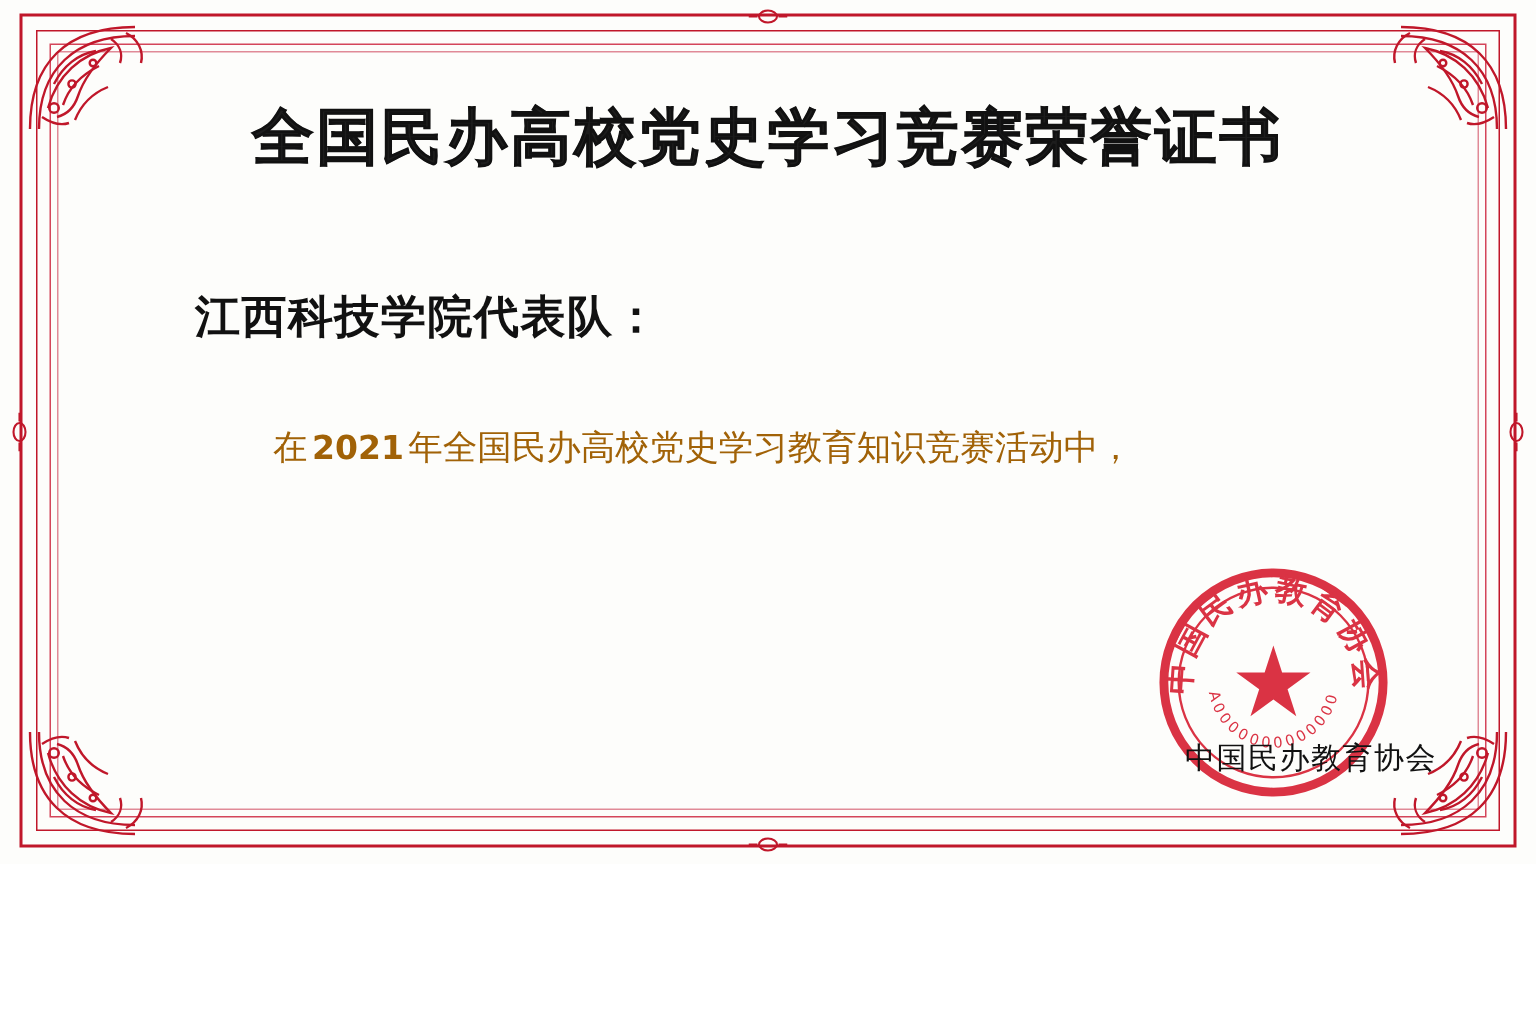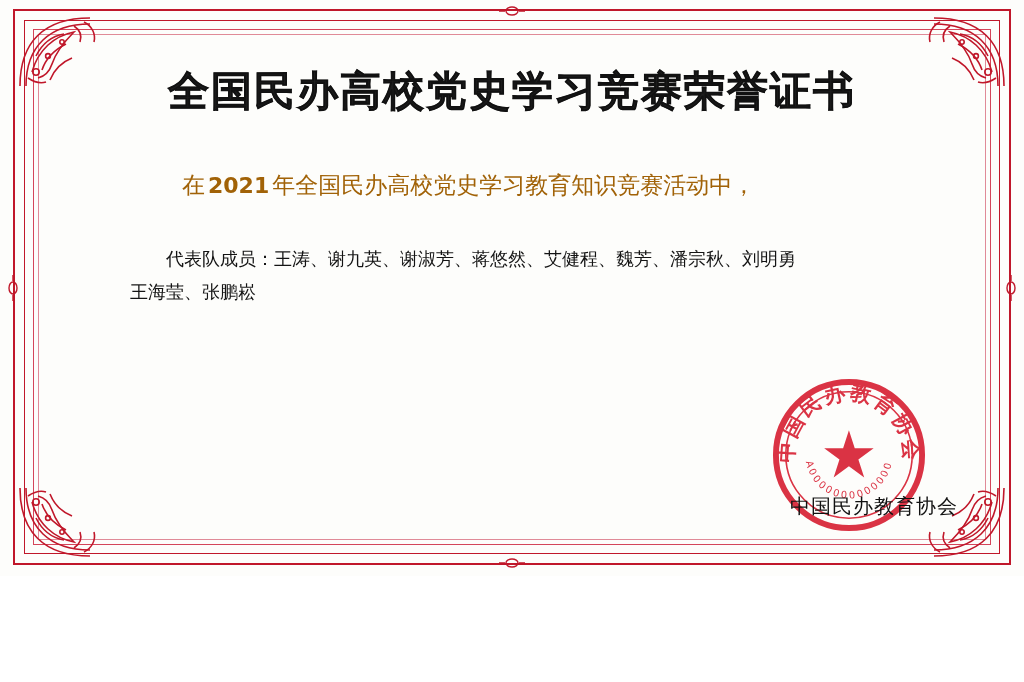--- a/index.html
+++ b/index.html
@@ -266,29 +266,26 @@
     <svg width="14" height="26" viewBox="0 0 14 26" fill="none" stroke="currentColor" stroke-width="1.4">
       <ellipse cx="7" cy="13" rx="4" ry="6"></ellipse>
       <path d="M7 0 V6 M7 20 V26"></path>
     </svg>
   </div>
 
   <div class="content">
 
     <div class="cert-title">全国民办高校党史学习竞赛荣誉证书</div>
 
+    <div class="recipient">江西科技学院代表队：</div>
 
     <div class="body-text">
       <span class="indent"></span><span>在</span><span class="year">2021</span><span>年全国民办高校党史学习教育知识竞赛活动中，</span><br>
     </div>
 
-    <div class="members">
-      <span class="m-indent"></span><span>代表队成员：</span><span>王涛、谢九英、谢淑芳、蒋悠然、艾健程、魏芳、潘宗秋、刘明勇</span><br>
-      <span>王海莹、张鹏崧</span>
-    </div>
 
   </div>
 
   <div class="seal">
     <svg viewBox="0 0 160 160">
       <defs>
         <path id="sealTopArc" d="M 24 80 A 56 56 0 0 1 136 80"></path>
         <path id="sealBotArc" d="M 36 80 A 44 44 0 0 0 124 80"></path>
       </defs>
       <circle cx="80" cy="80" r="74" fill="none" stroke="#d6182b" stroke-width="6"></circle>

